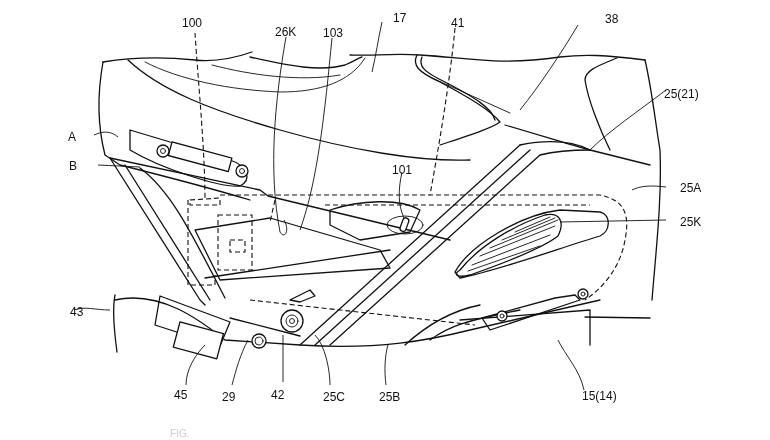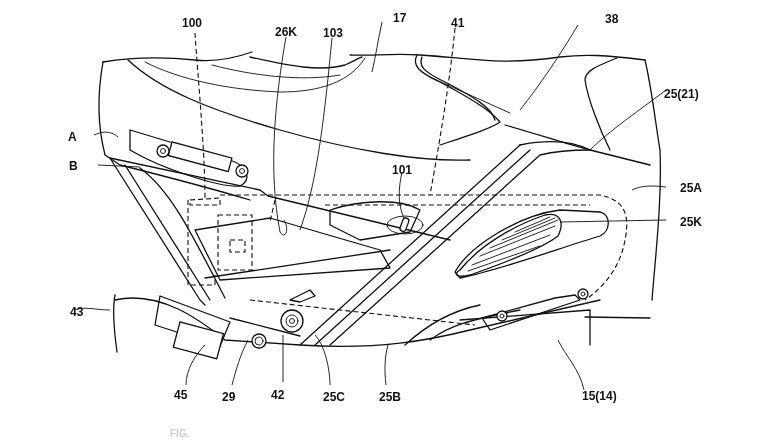--- a/index.html
+++ b/index.html
@@ -1,17 +1,17 @@
 <!DOCTYPE html>
 <html><head>
 <meta charset="utf-8">
 <style>
   html, body { margin:0; padding:0; background:#ffffff; }
   body { width:770px; height:440px; overflow:hidden; position:relative; font-family:"Liberation Sans", sans-serif; }
-  #stage { position:absolute; left:0; top:0; width:770px; height:440px;font-weight:bold; }
+  #stage { position:absolute; left:0; top:0; width:770px; height:440px; }
   svg text { font-family:"Liberation Sans", sans-serif; font-size:12px; fill:#111; }
   .ln { fill:none; stroke:#111; stroke-width:1.3; stroke-linecap:round; stroke-linejoin:round; }
   .thin { fill:none; stroke:#111; stroke-width:0.9; stroke-linecap:round; }
   .dash { fill:none; stroke:#111; stroke-width:1.1; stroke-dasharray:5 3; }
   .lead { fill:none; stroke:#111; stroke-width:0.9; }
   .wfill { fill:#fff; stroke:#111; stroke-width:1.3; stroke-linejoin:round; }
   .caption { fill:#ccc; font-size:10px; }
 </style>
 </head>
 <body>

